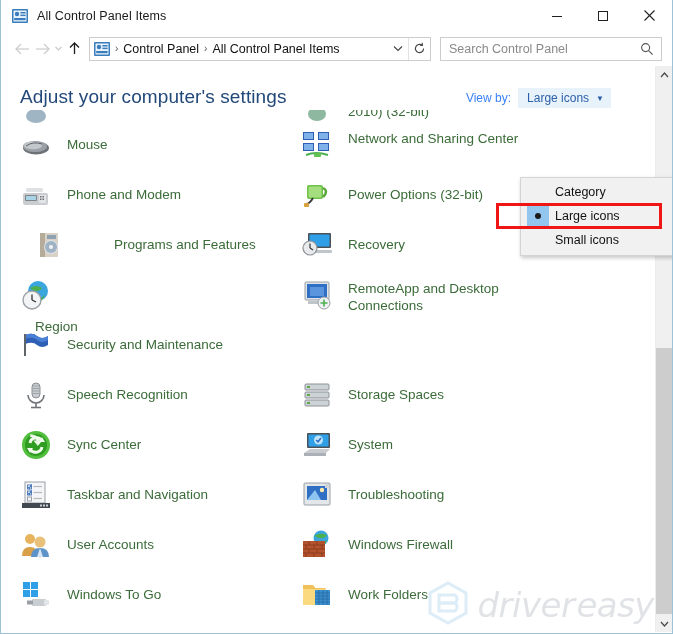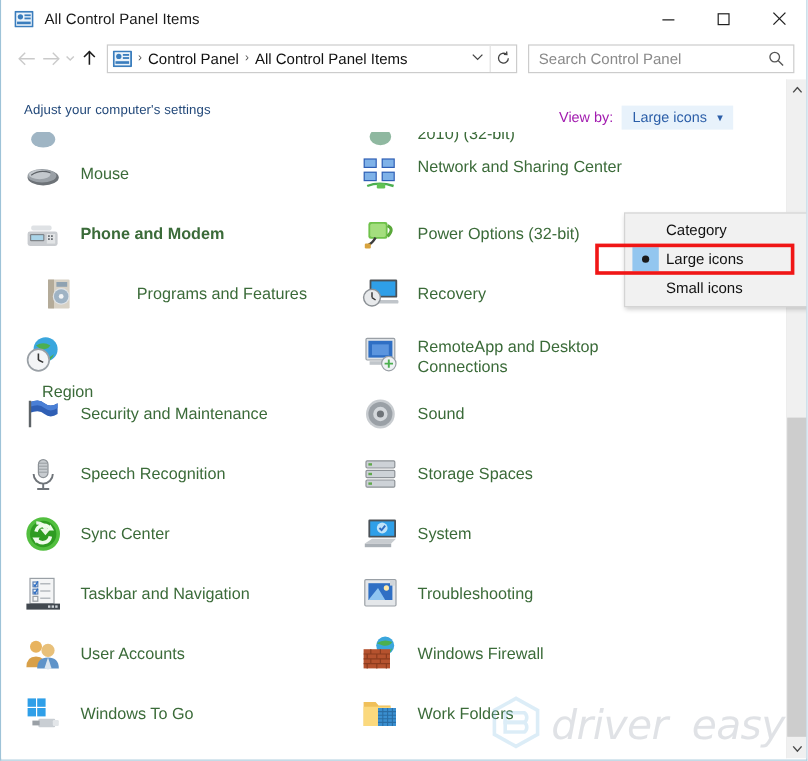--- a/index.html
+++ b/index.html
@@ -139,33 +139,33 @@
   
   .content {
     position: relative;
     height: 566px;
     background: #ffffff;
     overflow: hidden;
   }
   .heading {
     position: absolute;
     left: 19px; top: 20px;
-    font-size: 11px;
+    font-size: 19px;
     color: #23497a;
     letter-spacing: .1px;
   }
   .viewby-wrap {
     position: absolute;
     right: 61px; top: 22px;
     display: flex;
     align-items: center;
   }
   .viewby-label {
     font-size: 12px;
-    color: #a21caf;
+    color: #3b82f6;
   }
   .viewby-btn {
     margin-left: 7px;
     height: 20px;
     padding: 0 7px 0 9px;
     background: #e8f2fb;
     display: flex;
     align-items: center;
     font-size: 12px;
     color: #2b5ea8;
@@ -449,21 +449,21 @@
           <svg width="32" height="32" viewBox="0 0 32 32">
             <ellipse cx="16" cy="19" rx="13" ry="6.5" fill="#6d7277"></ellipse>
             <ellipse cx="15" cy="17.5" rx="12" ry="5.6" fill="#9aa0a6"></ellipse>
             <ellipse cx="13" cy="16.5" rx="9" ry="3.8" fill="#c3c8cd"></ellipse>
             <path d="M6 17 q7 -5 16 -2" stroke="#5c6166" stroke-width="1" fill="none"></path>
           </svg>
         </span>
         <span class="lbl">Mouse</span>
       </div>
 
-      <div class="item" style="left:19px; top:69px;font-weight:bold;">
+      <div class="item" style="left:19px; top:69px;">
         <span class="ico">
           <svg width="32" height="32" viewBox="0 0 32 32">
             <rect x="3" y="14" width="25" height="12" rx="2" fill="#c9ccd0"></rect>
             <rect x="5" y="16" width="12" height="6" rx="1" fill="#7f8489"></rect>
             <rect x="6" y="17" width="10" height="4" fill="#a9d4e8"></rect>
             <rect x="19" y="16" width="7" height="8" fill="#e2e4e6"></rect>
             <rect x="20" y="17" width="1.5" height="1.5" fill="#6b7075"></rect>
             <rect x="22.5" y="17" width="1.5" height="1.5" fill="#6b7075"></rect>
             <rect x="20" y="19.5" width="1.5" height="1.5" fill="#6b7075"></rect>
             <rect x="22.5" y="19.5" width="1.5" height="1.5" fill="#6b7075"></rect>
@@ -644,31 +644,20 @@
             <rect x="6" y="5" width="20" height="14" fill="#2f6fc4"></rect>
             <rect x="9" y="8" width="14" height="9" fill="#5b95de"></rect>
             <rect x="7" y="22" width="18" height="3" fill="#c0c5ca"></rect>
             <circle cx="23" cy="24" r="6" fill="#eef1f4" stroke="#9aa0a6" stroke-width="1"></circle>
             <path d="M19.5 24 h7 M23 20.5 v7" stroke="#4caf50" stroke-width="1.6"></path>
           </svg>
         </span>
         <span class="lbl">RemoteApp and Desktop Connections</span>
       </div>
 
-      <div class="item" style="left:300px; top:219px;">
-        <span class="ico">
-          <svg width="32" height="32" viewBox="0 0 32 32">
-            <circle cx="16" cy="16" r="12" fill="#c8ccd0"></circle>
-            <circle cx="16" cy="16" r="10" fill="#9aa0a6"></circle>
-            <circle cx="16" cy="16" r="6" fill="#d4d8dc"></circle>
-            <circle cx="16" cy="16" r="3" fill="#6f7479"></circle>
-          </svg>
-        </span>
-        <span class="lbl">Sound</span>
-      </div>
 
       <div class="item" style="left:300px; top:269px;">
         <span class="ico">
           <svg width="32" height="32" viewBox="0 0 32 32">
             <g fill="#cdd2d7" stroke="#8d9297" stroke-width="1">
               <rect x="4" y="5" width="24" height="6" rx="1"></rect>
               <rect x="4" y="13" width="24" height="6" rx="1"></rect>
               <rect x="4" y="21" width="24" height="6" rx="1"></rect>
             </g>
             <g fill="#5fa84a">
@@ -778,21 +767,21 @@
     <div class="watermark">
       <div class="wm-row">
         <span class="wm-logo">
           <svg width="46" height="46" viewBox="0 0 46 46">
             <path d="M23 3 L41 13 V33 L23 43 L5 33 V13 Z" fill="none" stroke="#8fc4e8" stroke-width="3"></path>
             <path d="M14 15 h16 a5 5 0 0 1 0 8 h-16 z" fill="none" stroke="#8fc4e8" stroke-width="3"></path>
             <path d="M14 23 h16 a5 5 0 0 1 0 8 h-16 z" fill="none" stroke="#8fc4e8" stroke-width="3"></path>
           </svg>
         </span>
         <span class="wm-word">driver</span>
-        <span class="wm-word" style="margin-left:20px;">easy</span>
+        <span class="wm-word" style="margin-left:2px;">easy</span>
       </div>
     </div>
 
     <div class="dropdown">
       <div class="dd-item">
         <span class="dd-bullet"></span>
         <span>Category</span>
       </div>
       <div class="dd-item checked">
         <span class="dd-bullet">

